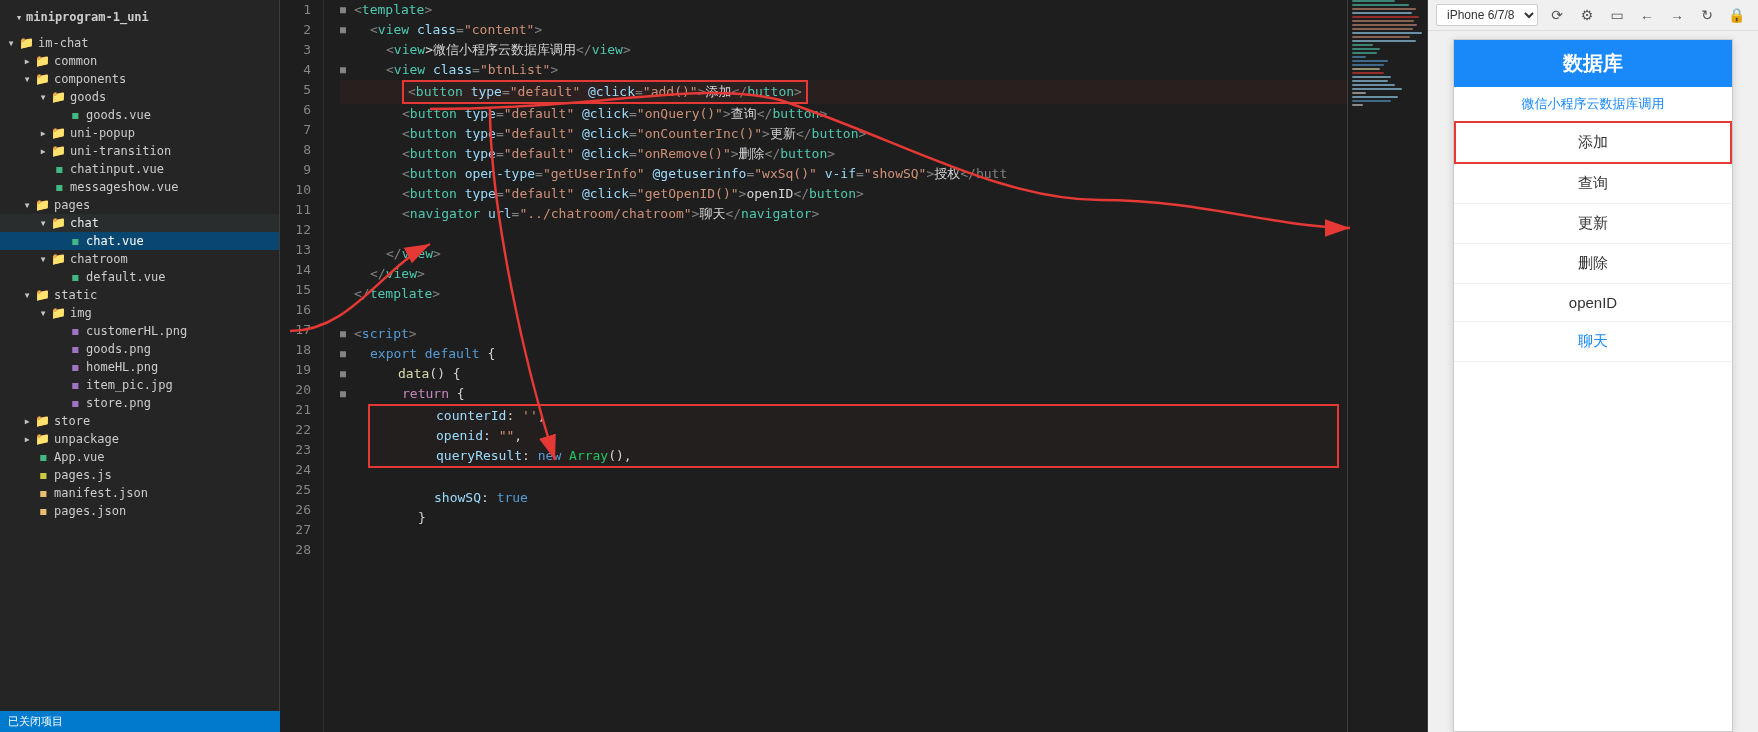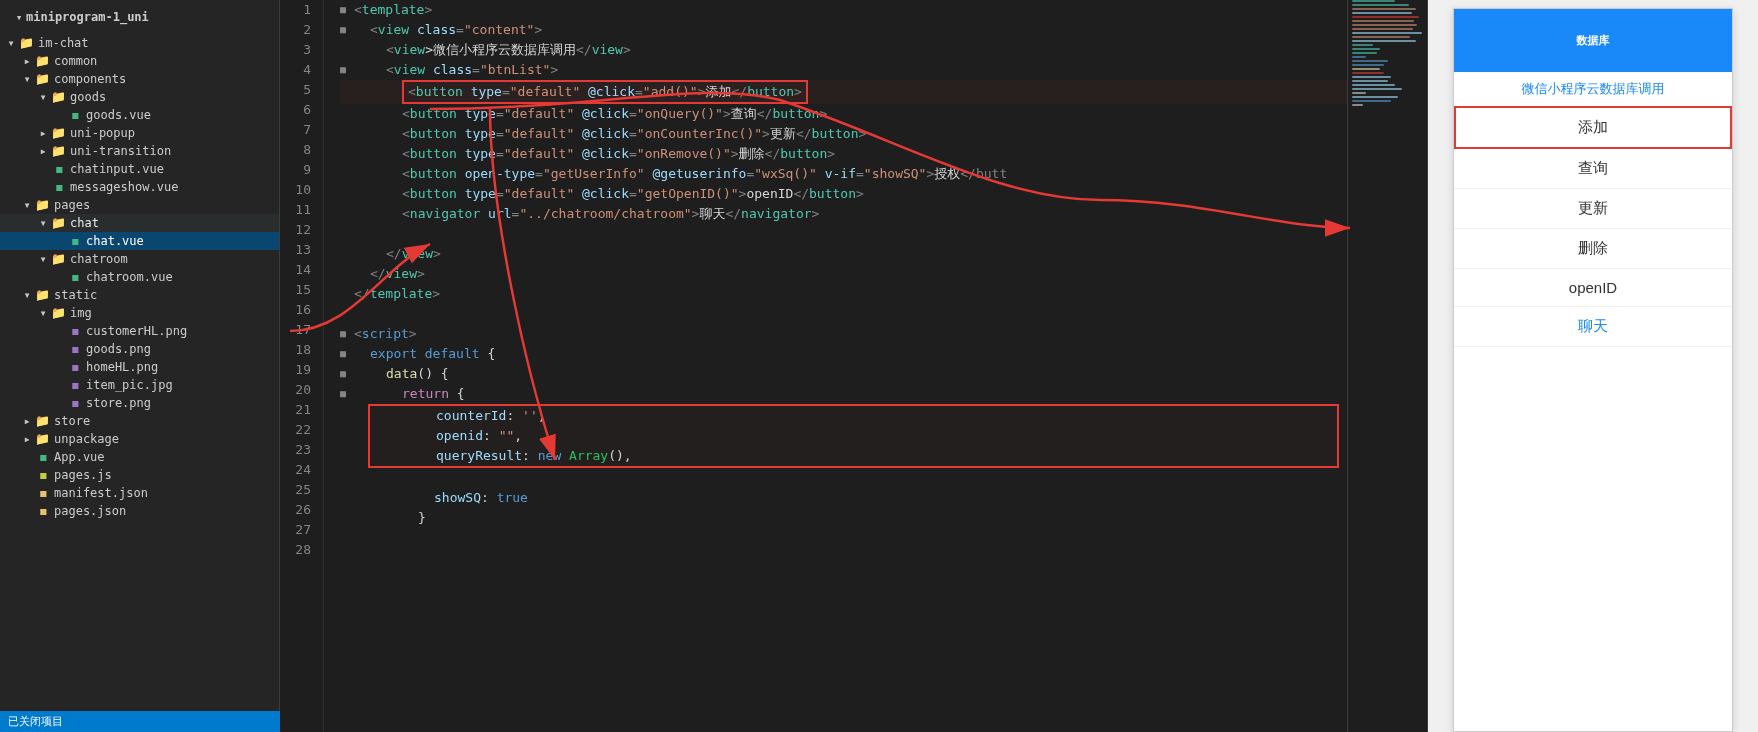--- a/index.html
+++ b/index.html
@@ -168,22 +168,22 @@
       display: flex;
       flex-direction: column;
       margin-top: 8px;
       border: 1px solid #ccc;
       box-shadow: 0 2px 8px rgba(0,0,0,0.15);
     }
     .phone-header {
       background: #1989fa;
       color: #fff;
       text-align: center;
-      padding: 24px;
-      font-size: 11px;
+      padding: 10px;
+      font-size: 20px;
       font-weight: bold;
       font-family: 'Microsoft YaHei', sans-serif;
     }
     .phone-subtitle {
       text-align: center;
       color: #1989fa;
       font-size: 13px;
       padding: 8px;
       font-family: 'Microsoft YaHei', sans-serif;
     }
@@ -313,21 +313,21 @@
 
   <div class="tree-item" style="padding-left:36px;">
     <span class="tree-arrow">▾</span>
     <span class="tree-icon folder-icon">📁</span>
     <span>chatroom</span>
   </div>
 
   <div class="tree-item" style="padding-left:52px;">
     <span class="tree-arrow" style="opacity:0;">▸</span>
     <span class="tree-icon vue-icon">◼</span>
-    <span>chatroom.vue</span>
+    <span>default.vue</span>
   </div>
 
   <div class="tree-item" style="padding-left:20px;">
     <span class="tree-arrow">▾</span>
     <span class="tree-icon folder-icon">📁</span>
     <span>static</span>
   </div>
 
   <div class="tree-item" style="padding-left:36px;">
     <span class="tree-arrow">▾</span>
@@ -521,21 +521,21 @@
         <span style="color:#808080;">&lt;</span><span style="color:#569cd6;">script</span><span style="color:#808080;">&gt;</span>
       </div>
 
       <div class="code-line">
         <span class="fold-icon">■</span>
         <span style="margin-left:16px;"><span style="color:#569cd6;">export</span> <span style="color:#569cd6;">default</span> <span style="color:#d4d4d4;">{</span></span>
       </div>
 
       <div class="code-line">
         <span class="fold-icon">■</span>
-        <span style="margin-left:32px;"><span style="color:#dcdcaa;">data</span><span style="color:#d4d4d4;">() {</span></span>
+        <span style="margin-left:44px;"><span style="color:#dcdcaa;">data</span><span style="color:#d4d4d4;">() {</span></span>
       </div>
 
       <div class="code-line" style="position:relative;">
         <span class="fold-icon">■</span>
         <span style="margin-left:48px;"><span style="color:#c586c0;">return</span> <span style="color:#d4d4d4;">{</span></span>
       </div>
 
       <div style="position:relative; border: 2px solid #e53935; margin-left: 28px; margin-right: 8px; background: rgba(229,57,53,0.03);">
 
         <div class="code-line" style="padding-left:4px;">
@@ -599,20 +599,32 @@
     <div class="mline" style="background:#9cdcfe; width:60%;"></div>
     <div class="mline" style="background:#9cdcfe; width:70%;"></div>
     <div class="mline" style="background:#d4d4d4; width:20%;"></div>
     <div class="mline" style="background:#9cdcfe; width:65%;"></div>
     <div class="mline" style="background:#569cd6; width:55%;"></div>
     <div class="mline" style="background:#d4d4d4; width:15%;"></div>
   </div>
 </div>
 
 <div id="preview">
+  <div class="preview-toolbar">
+    <select class="device-select">
+      <option>iPhone 6/7/8</option>
+    </select>
+    <button class="toolbar-btn" title="Rotate">⟳</button>
+    <button class="toolbar-btn" title="Settings">⚙</button>
+    <button class="toolbar-btn" title="Desktop">▭</button>
+    <button class="toolbar-btn" title="Back">←</button>
+    <button class="toolbar-btn" title="Forward">→</button>
+    <button class="toolbar-btn" title="Refresh">↻</button>
+    <button class="toolbar-btn" title="Lock">🔒</button>
+  </div>
   <div class="preview-phone-area">
     <div class="phone-screen">
       <div class="phone-header">数据库</div>
       <div class="phone-subtitle">微信小程序云数据库调用</div>
 
       <button class="phone-btn active-btn">添加</button>
       <button class="phone-btn">查询</button>
       <button class="phone-btn">更新</button>
       <button class="phone-btn">删除</button>
       <button class="phone-btn">openID</button>

